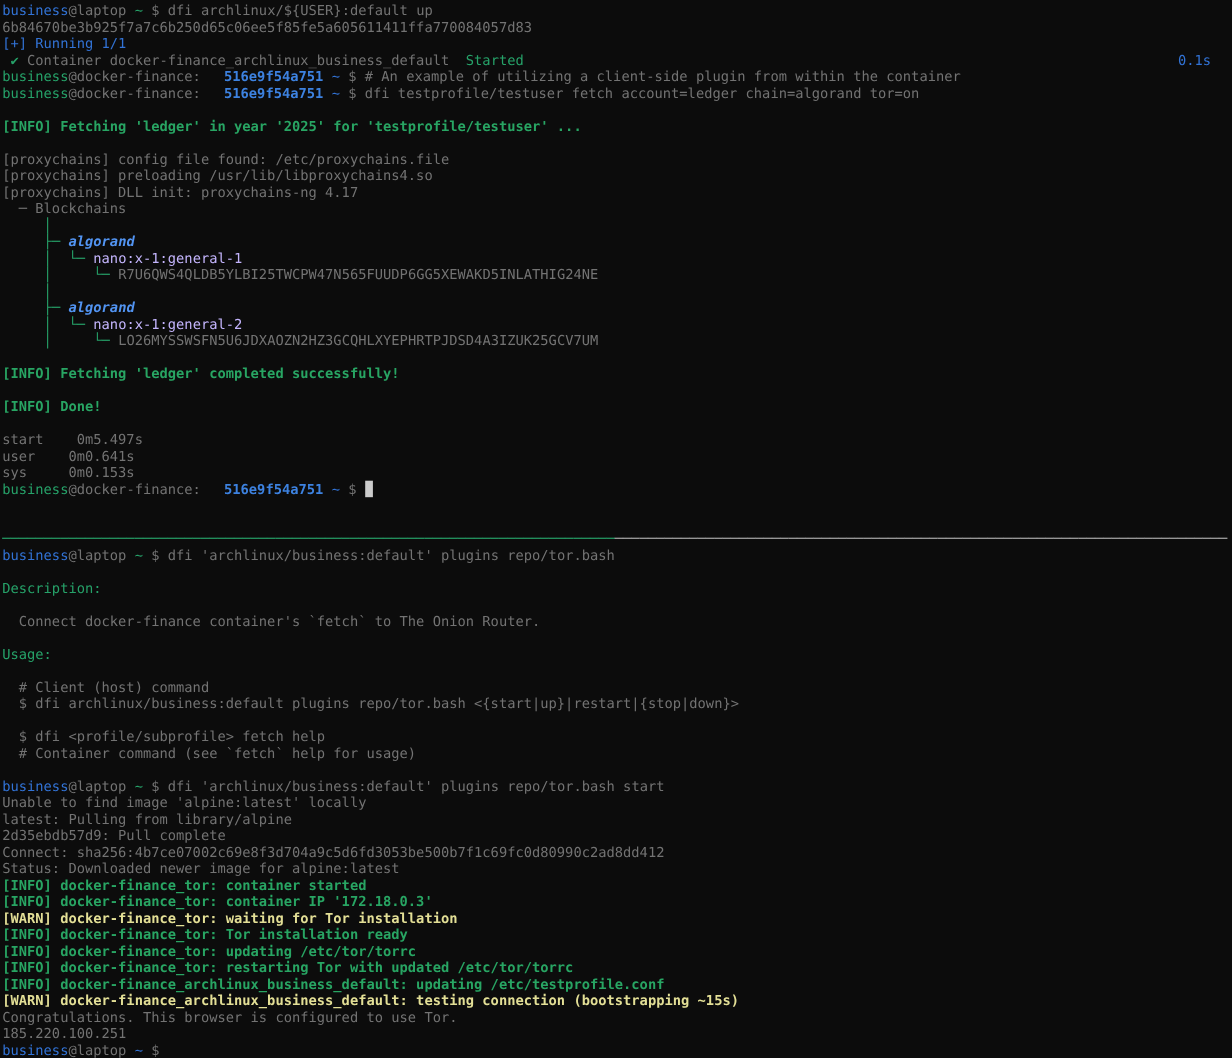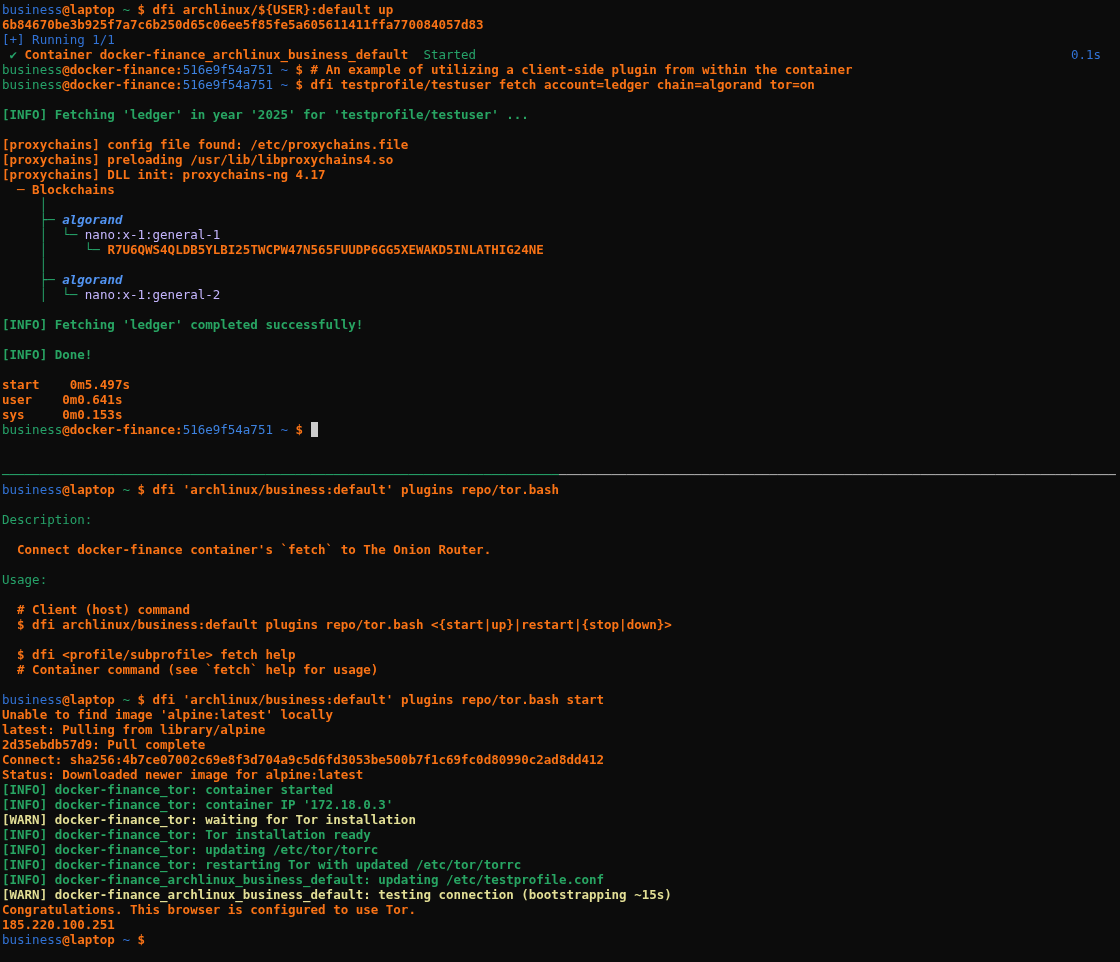--- a/index.html
+++ b/index.html
@@ -5,25 +5,25 @@
   html,body{margin:0;padding:0;background:#0c0c0c;}
   body{width:1120px;height:962px;overflow:hidden;}
   .term{
     font-family:"DejaVu Sans Mono", monospace;
     font-size:12.5px;
     line-height:15px;
     padding:2px 0 0 2px;
     color:#cfcec9;
   }
   .line{height:15px;white-space:pre;position:relative;}
-  .d  {color:#f97316;font-weight:bold;}
+  .d  {color:#737373;}
   .g  {color:#26a269;}
   .gb {color:#28a563;font-weight:bold;}
   .b  {color:#3273d6;}
-  .bb {color:#3d82e0;font-weight:normal;}
+  .bb {color:#3d82e0;font-weight:bold;margin-left:21px;}
   .ab {color:#5294f2;font-weight:bold;font-style:italic;}
   .ni {color:#c4b5fd;}
   .y  {color:#e3df96;font-weight:bold;}
   .dv {color:#ababab;}
   .right{position:absolute;right:19px;top:0;}
   .cur{display:inline-block;background:#cccccc;color:#0c0c0c;}
 </style>
 </head>
 <body>
 
@@ -41,20 +41,21 @@
     <div class="line"><span class="d">[proxychains] preloading /usr/lib/libproxychains4.so</span></div>
     <div class="line"><span class="d">[proxychains] DLL init: proxychains-ng 4.17</span></div>
     <div class="line"><span class="d">  ─ Blockchains</span></div>
     <div class="line"><span class="d">     </span><span class="g">│</span></div>
     <div class="line"><span class="d">     </span><span class="g">├─</span><span class="d"> </span><span class="ab">algorand</span></div>
     <div class="line"><span class="d">     </span><span class="g">│</span><span class="d">  </span><span class="g">└─</span><span class="d"> </span><span class="ni">nano:x-1:general-1</span></div>
     <div class="line"><span class="d">     </span><span class="g">│</span><span class="d">     </span><span class="g">└─</span><span class="d"> R7U6QWS4QLDB5YLBI25TWCPW47N565FUUDP6GG5XEWAKD5INLATHIG24NE</span></div>
     <div class="line"><span class="d">     </span><span class="g">│</span></div>
     <div class="line"><span class="d">     </span><span class="g">├─</span><span class="d"> </span><span class="ab">algorand</span></div>
     <div class="line"><span class="d">     </span><span class="g">│</span><span class="d">  </span><span class="g">└─</span><span class="d"> </span><span class="ni">nano:x-1:general-2</span></div>
+    <div class="line"><span class="d">     </span><span class="g">│</span><span class="d">     </span><span class="g">└─</span><span class="d"> LO26MYSSWSFN5U6JDXAOZN2HZ3GCQHLXYEPHRTPJDSD4A3IZUK25GCV7UM</span></div>
     <div class="line"></div>
     <div class="line"><span class="gb">[INFO] Fetching 'ledger' completed successfully!</span></div>
     <div class="line"></div>
     <div class="line"><span class="gb">[INFO] Done!</span></div>
     <div class="line"></div>
     <div class="line"><span class="d">start    0m5.497s</span></div>
     <div class="line"><span class="d">user    0m0.641s</span></div>
     <div class="line"><span class="d">sys     0m0.153s</span></div>
     <div class="line"><span class="g">business</span><span class="d">@docker-finance:</span><span class="bb">516e9f54a751</span><span class="d"> </span><span class="b">~</span><span class="d"> $ </span><span class="cur">&nbsp;</span></div>
     <div class="line"></div>

